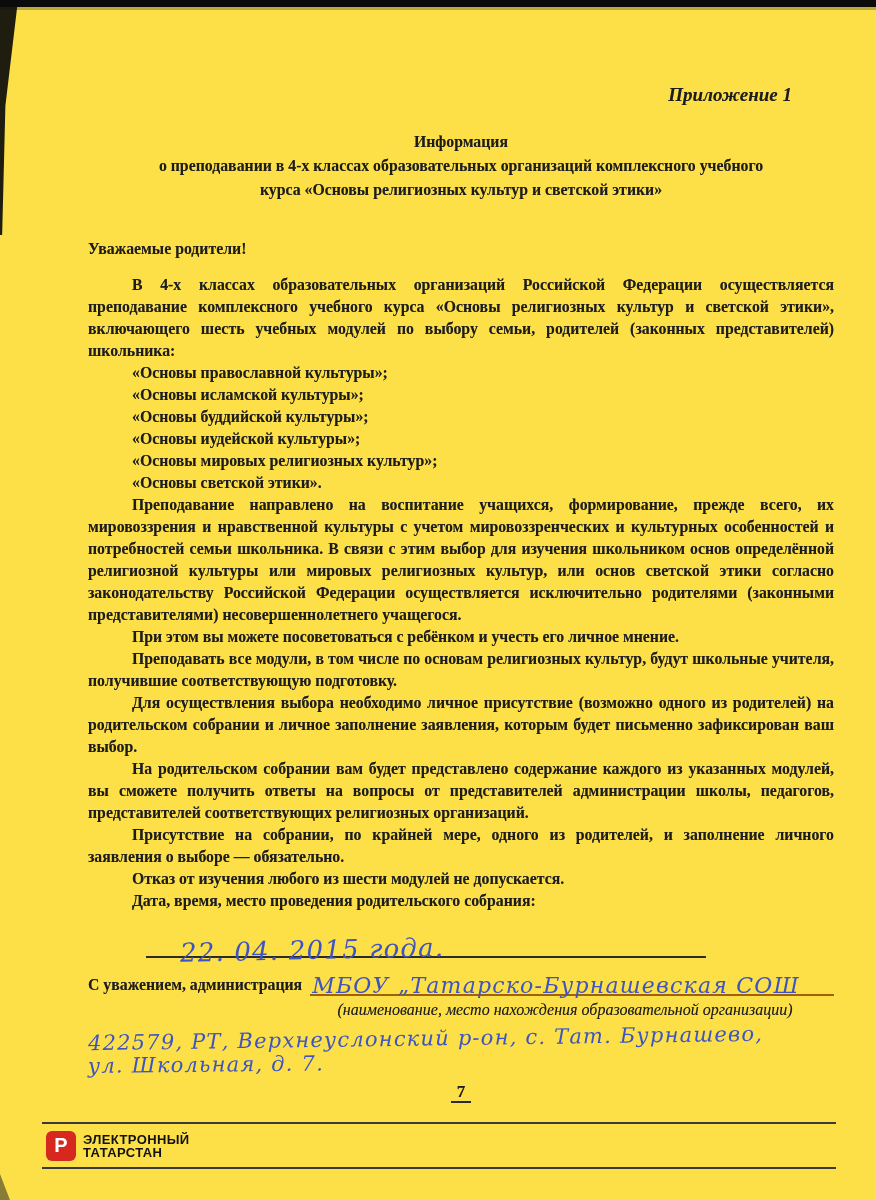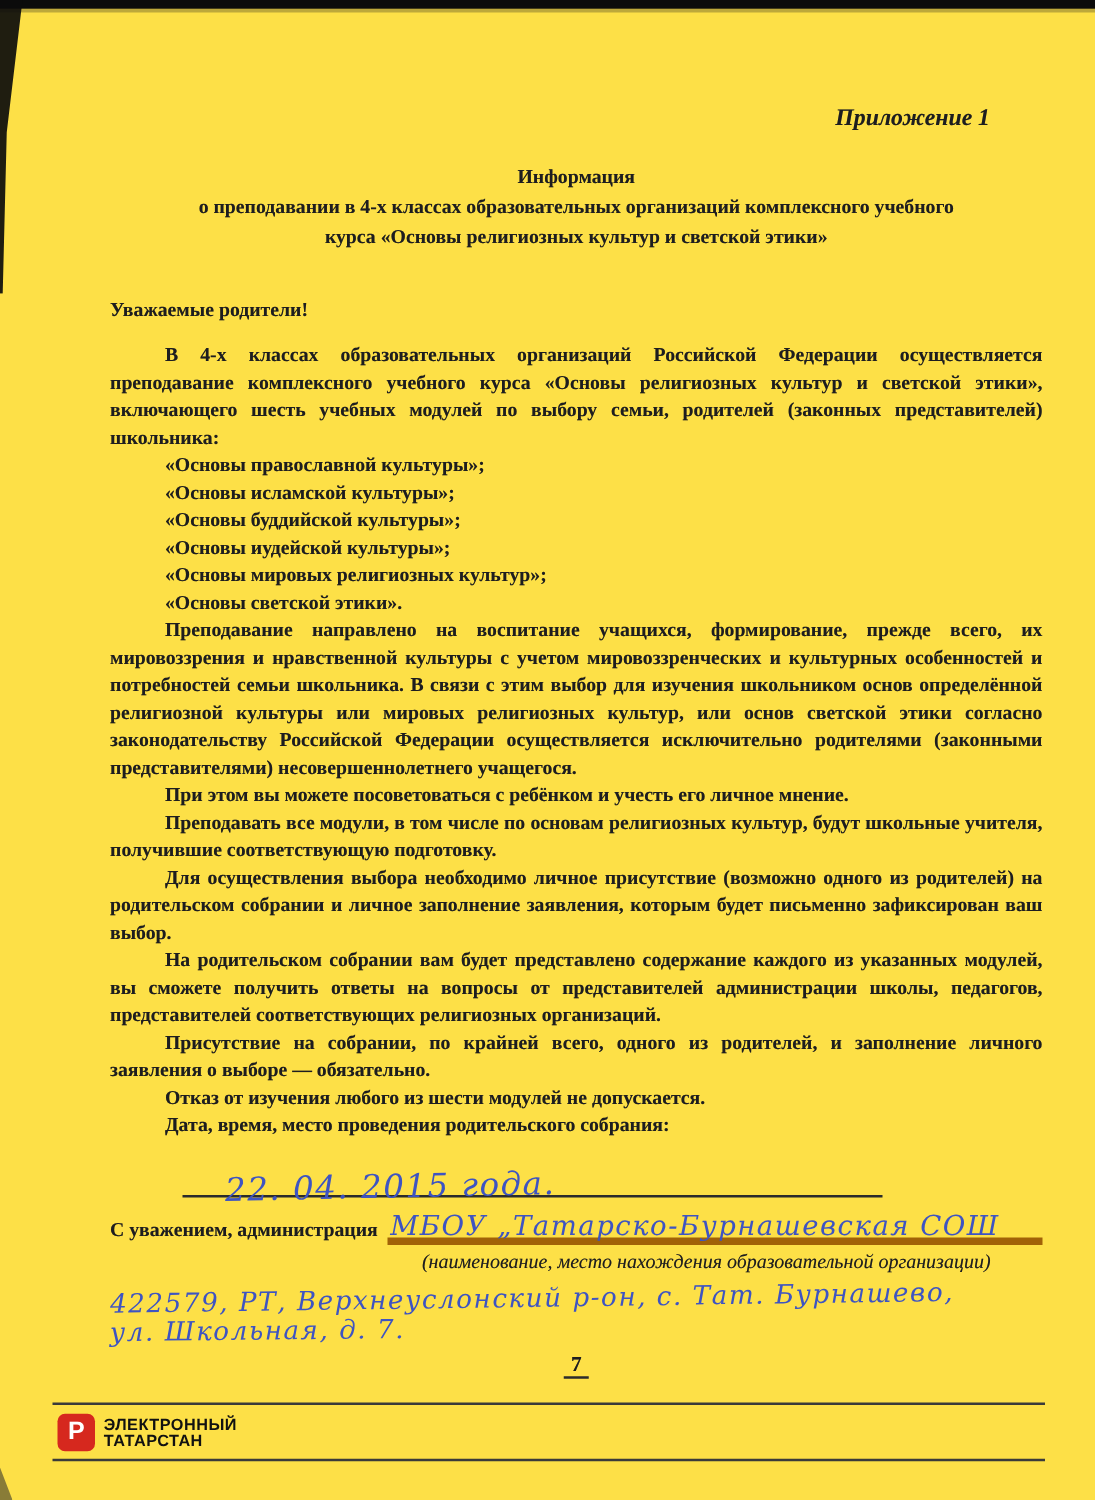--- a/index.html
+++ b/index.html
@@ -67,21 +67,21 @@
   }
   .hand-date {
     position: absolute; left: 34px; bottom: -5px;
     font-size: 26px; transform: rotate(-1.2deg);
     white-space: nowrap;
   }
   .sign-row { display: flex; align-items: flex-end; margin-top: 8px; }
   .sign-prefix { white-space: nowrap; }
   .sign-line {
     flex: 1; margin-left: 8px; height: 30px;
-    border-bottom: 6px solid #a16207; position: relative;
+    border-bottom: 2px solid #a16207; position: relative;
   }
   .hand-org {
     position: absolute; left: 2px; bottom: -3px;
     font-size: 22px; white-space: nowrap;
   }
   .caption {
     margin-left: 208px; margin-top: 3px;
     font-style: italic; font-weight: normal;
     font-size: 16px; text-align: center;
   }
@@ -140,21 +140,21 @@
       <div class="module">«Основы иудейской культуры»;</div>
       <div class="module">«Основы мировых религиозных культур»;</div>
       <div class="module">«Основы светской этики».</div>
     </div>
 
     <p class="para">Преподавание направлено на воспитание учащихся, формирование, прежде всего, их мировоззрения и нравственной культуры с учетом мировоззренческих и культурных особенностей и потребностей семьи школьника. В связи с этим выбор для изучения школьником основ определённой религиозной культуры или мировых религиозных культур, или основ светской этики согласно законодательству Российской Федерации осуществляется исключительно родителями (законными представителями) несовершеннолетнего учащегося.</p>
     <p class="para">При этом вы можете посоветоваться с ребёнком и учесть его личное мнение.</p>
     <p class="para">Преподавать все модули, в том числе по основам религиозных культур, будут школьные учителя, получившие соответствующую подготовку.</p>
     <p class="para">Для осуществления выбора необходимо личное присутствие (возможно одного из родителей) на родительском собрании и личное заполнение заявления, которым будет письменно зафиксирован ваш выбор.</p>
     <p class="para">На родительском собрании вам будет представлено содержание каждого из указанных модулей, вы сможете получить ответы на вопросы от представителей администрации школы, педагогов, представителей соответствующих религиозных организаций.</p>
-    <p class="para">Присутствие на собрании, по крайней всего, одного из родителей, и заполнение личного заявления о выборе — обязательно.</p>
+    <p class="para">Присутствие на собрании, по крайней мере, одного из родителей, и заполнение личного заявления о выборе — обязательно.</p>
     <p class="para">Отказ от изучения любого из шести модулей не допускается.</p>
     <p class="para">Дата, время, место проведения родительского собрания:</p>
 
     <div class="date-block">
       <span class="hand hand-date">22. 04. 2015 года.</span>
     </div>
 
     <div class="sign-row">
       <span class="sign-prefix">С уважением, администрация</span>
       <span class="sign-line">

